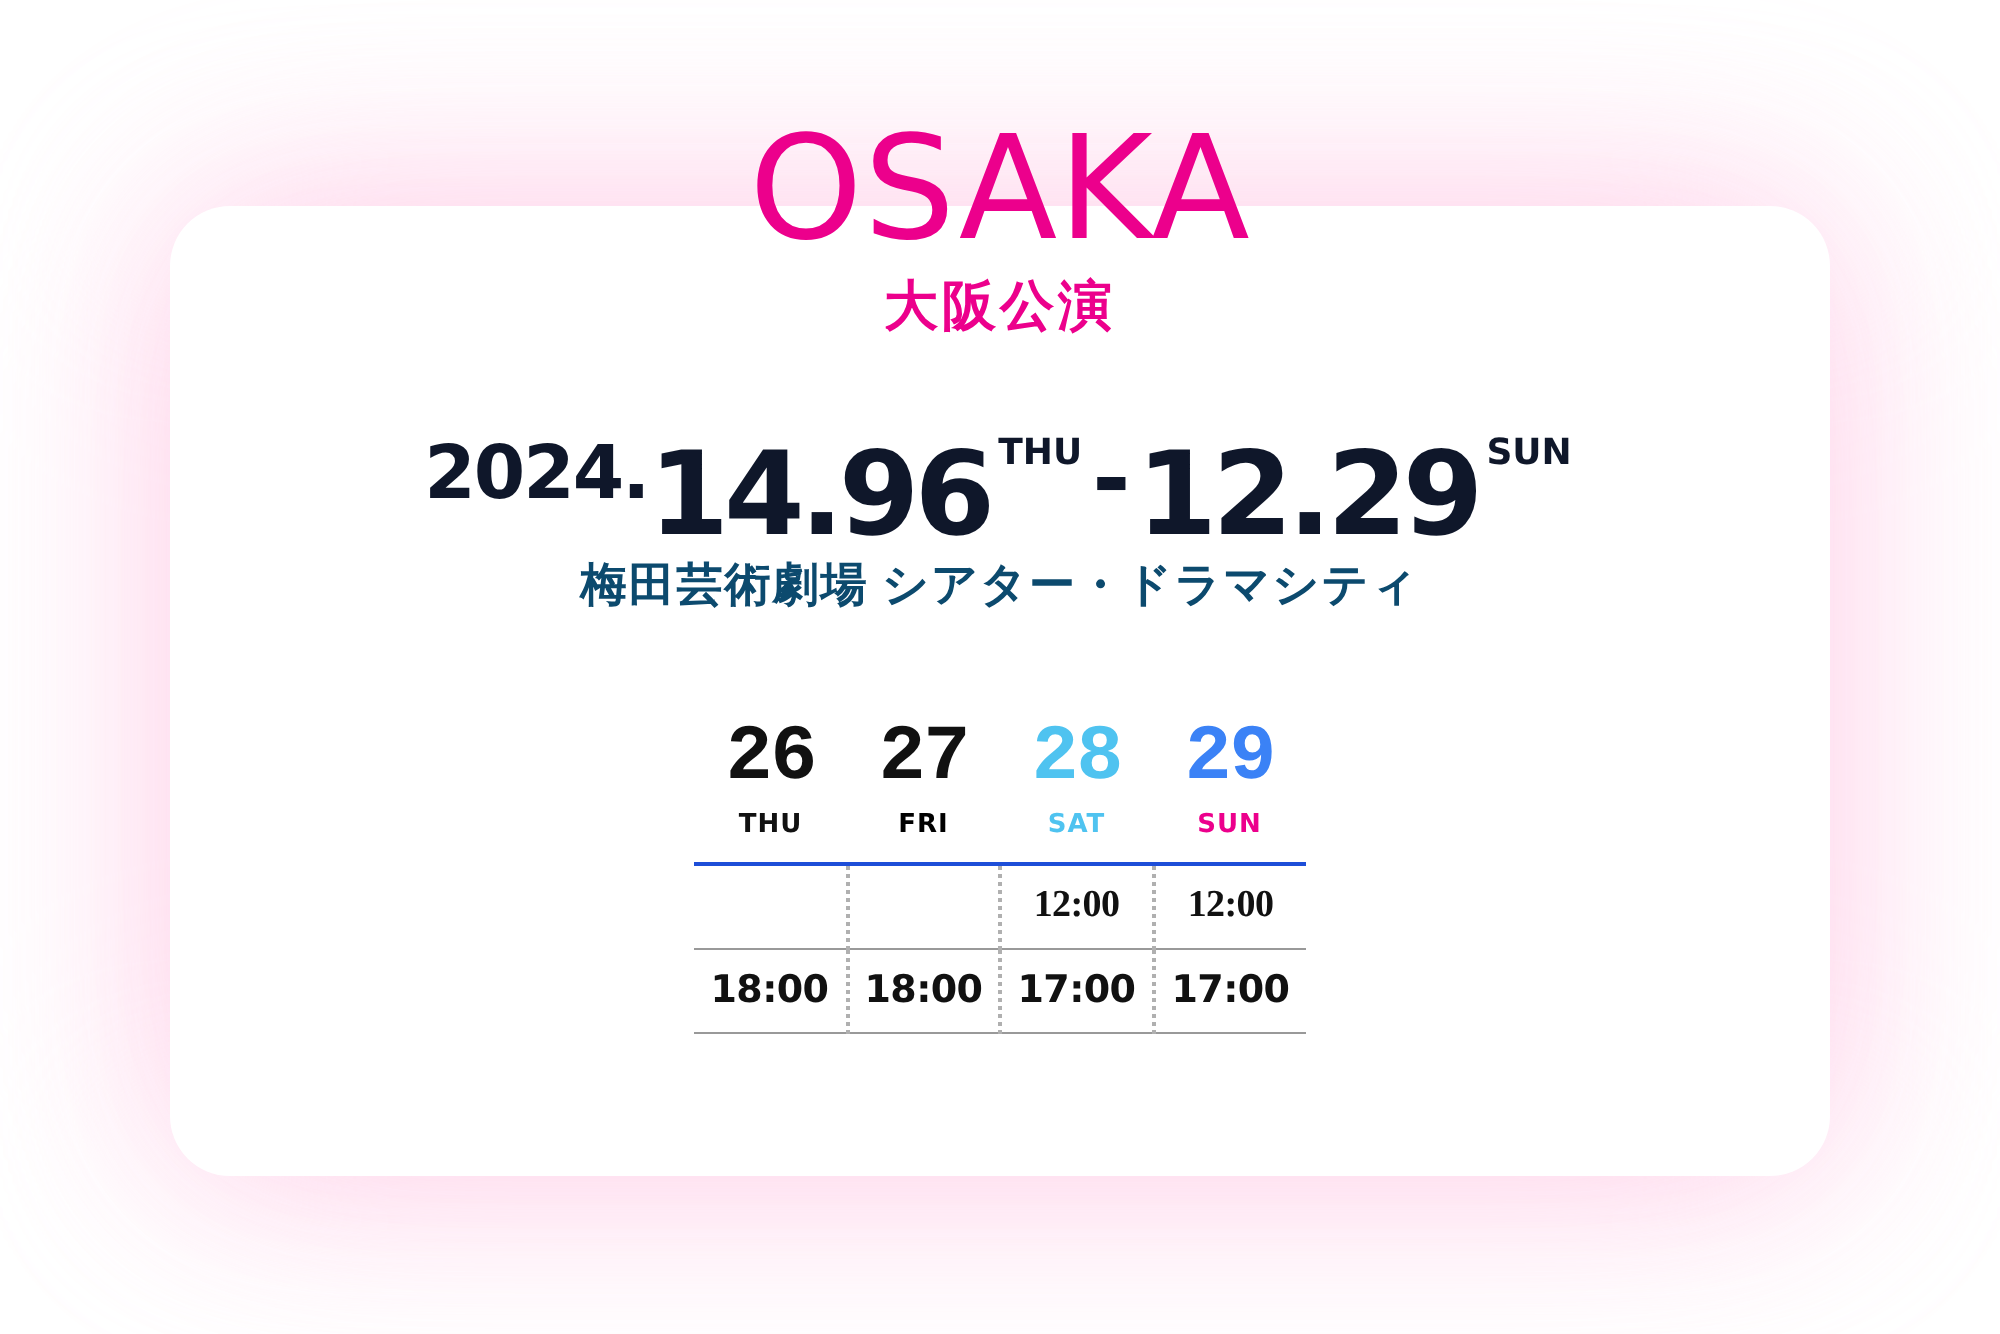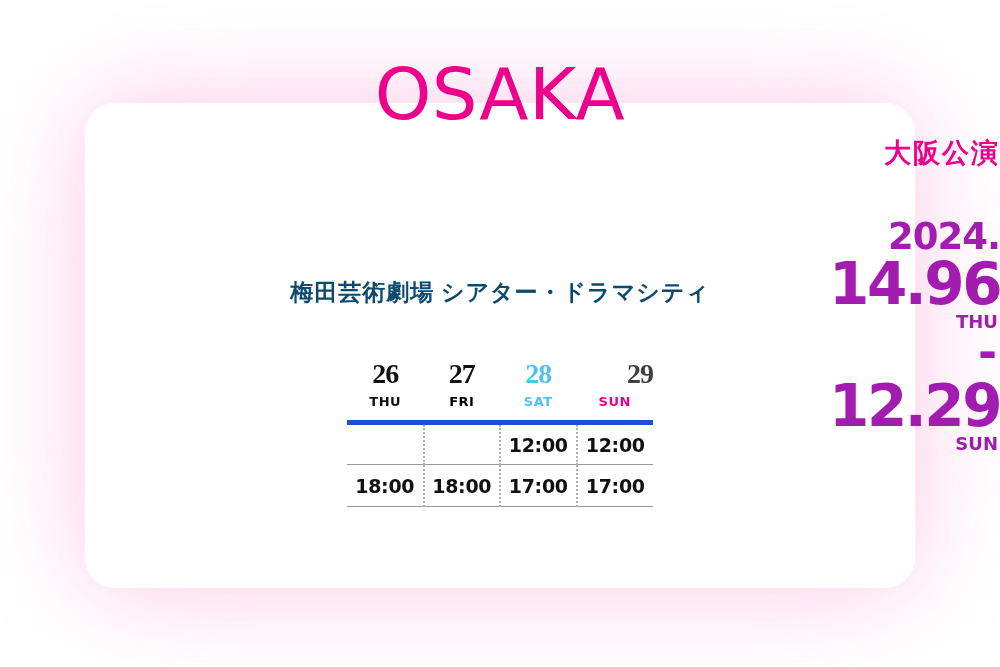--- a/index.html
+++ b/index.html
@@ -87,38 +87,36 @@
     position: absolute;
     top: 140px;
     left: 0;
     right: 0;
     font-family: "Liberation Serif", "DejaVu Serif", serif;
     font-weight: 700;
     font-size: 27px;
     letter-spacing: 2px;
     line-height: 1;
     color: #ec008c;
-    text-align: right;
   }
 
   
   .date-line {
     position: absolute;
     top: 218px;
     left: 0;
     right: 0;
     display: flex;
-    align-items: flex-end;
+    align-items: flex-start;
     justify-content: center;
-    color: #a21caf;
+    color: #0f172a;
     font-family: "DejaVu Sans", sans-serif;
     font-weight: 700;
     line-height: 1;
     white-space: nowrap;
-    flex-direction: column;
   }
   .d-year {
     font-size: 37px;
     letter-spacing: -1px;
   }
   .d-big {
     font-size: 58px;
     letter-spacing: -2.5px;
   }
   .d-dow {
@@ -156,23 +154,23 @@
   }
   .sched-head {
     display: flex;
     width: 100%;
   }
   .sched-head .col {
     flex: 1 1 0;
     text-align: center;
   }
   .day-num {
-    font-family: Liberation Serif, serif;
-    font-weight: 700;
-    font-size: 28px;
+    font-family: Liberation Mono, monospace;
+    font-weight: 700;
+    font-size: 39px;
     letter-spacing: -1px;
     line-height: 1;
     color: #111111;
   }
   .day-dow {
     font-family: "DejaVu Sans", sans-serif;
     font-weight: 700;
     font-size: 13px;
     letter-spacing: 0.5px;
     line-height: 1;
@@ -196,21 +194,22 @@
     font-weight: 700;
     font-size: 19px;
     letter-spacing: -0.3px;
     color: #111111;
     border-top: 1px solid #0369a1;
     border-bottom: 1px solid #999999;
     border-left: 2px dotted #b0b0b0;
     padding: 0;
   }
   .sched-table tr:first-child td {
-    border-top: 5px solid #1d4ed8;
+    border-top: 2px solid #1d4ed8;
+    font-family: Liberation Serif, serif;
   }
   .sched-table td:first-child {
     border-left: none;
   }
 </style>
 </head>
 <body>
 
 <div id="stage">
 
@@ -243,21 +242,21 @@
           </div>
           <div class="col">
             <div class="day-num" style="color: rgb(17, 17, 17);">27</div>
             <div class="day-dow" style="color: #000000;">FRI</div>
           </div>
           <div class="col">
             <div class="day-num" style="color: rgb(79, 195, 240);">28</div>
             <div class="day-dow" style="color: rgb(79, 195, 240);">SAT</div>
           </div>
           <div class="col">
-            <div class="day-num" style="color: #404040; text-align: right;">29</div>
+            <div class="day-num" style="color: #3b82f6;">29</div>
             <div class="day-dow" style="color: rgb(236, 0, 140);">SUN</div>
           </div>
         </div>
       <table class="sched-table">
         <tbody id="sched-body">
             <tr>
               <td></td>
               <td></td>
               <td>12:00</td>
               <td>12:00</td>

